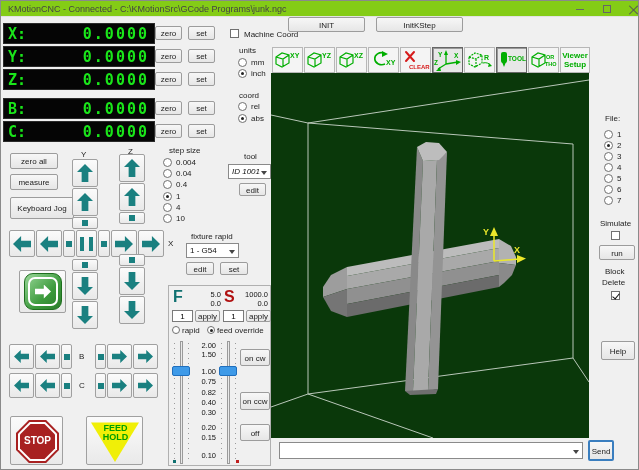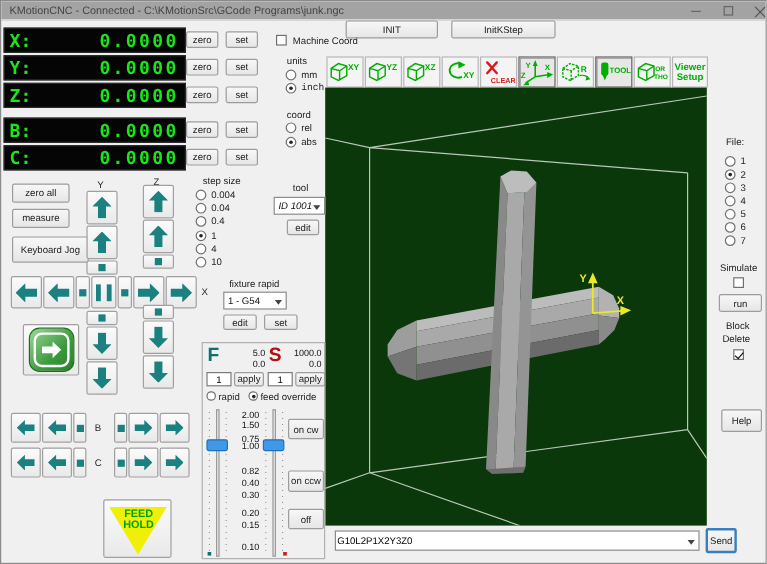--- a/index.html
+++ b/index.html
@@ -3,21 +3,21 @@
 <meta charset="utf-8">
 <style>
   * { margin:0; padding:0; box-sizing:border-box; }
   html,body { background:#d8d8d8; }
   #window {
     position:relative; width:639px; height:470px;
     background:#f0f0f0; border:1px solid #8a8a8a;
     font-family:"Liberation Sans", sans-serif; font-size:8px; color:#1a1a1a;
     overflow:hidden;
   }
-  .titlebar { position:absolute; left:0; top:0; width:100%; height:16px; background:#a3a3a3; border-bottom:1px solid #e2e2e2; }
+  .titlebar { position:absolute; left:0; top:0; width:100%; height:16px; background:#84cc16; border-bottom:1px solid #e2e2e2; }
   .title-text { position:absolute; left:7px; top:3px; font-size:9px; color:#444; white-space:nowrap; }
   .win-ctl { position:absolute; top:0; width:22px; height:15px; text-align:center; color:#555; font-size:9px; line-height:15px; }
   .min-bar { position:absolute; left:7px; top:8px; width:8px; height:1px; background:#666; }
   .max-box { position:absolute; left:7px; top:4px; width:8px; height:8px; border:1px solid #666; }
   .x-glyph { position:absolute; left:6px; top:3px; width:9px; height:9px; }
   .x-glyph::before,.x-glyph::after{content:""; position:absolute; left:4px; top:0; width:1px; height:12px; background:#555;}
   .x-glyph::before{transform:rotate(45deg);} .x-glyph::after{transform:rotate(-45deg);}
 
   .dro { position:absolute; left:2px; width:152px; height:21px; background:#050505; border:1px solid #2a2a2a;
          font-family:"DejaVu Sans Mono", monospace; font-weight:bold; color:#1ae61a; }
@@ -153,21 +153,21 @@
       <span>set</span>
     </div>
 
   <div class="cb" style="left:229px;top:28px;"></div>
   <div class="lbl" style="left:243px;top:29px;">Machine Coord</div>
 
   <div class="lbl" style="left:238px;top:45px;">units</div>
   <div class="radio" style="left:237px;top:57px;"></div>
   <div class="lbl" style="left:250px;top:57px;">mm</div>
   <div class="radio sel" style="left:237px;top:68px;"></div>
-  <div class="lbl" style="left:250px;top:68px;font-family:Liberation Mono, monospace;">inch</div>
+  <div class="lbl" style="left:250px;top:68px;">inch</div>
 
   <div class="lbl" style="left:238px;top:90px;">coord</div>
   <div class="radio" style="left:237px;top:101px;"></div>
   <div class="lbl" style="left:250px;top:101px;">rel</div>
   <div class="radio sel" style="left:237px;top:113px;"></div>
   <div class="lbl" style="left:250px;top:113px;">abs</div>
 
   <div class="btn" style="left:287px;top:16px;width:77px;height:15px;">
       <span>INIT</span>
     </div>
@@ -397,20 +397,27 @@
   <div class="abtn" style="left:94px;top:372px;width:11px;height:25px;">
       <div class="sqdot"></div>
     </div>
   <div class="abtn" style="left:106px;top:372px;width:25px;height:25px;">
       <div class="arr small right"></div>
     </div>
   <div class="abtn" style="left:132px;top:372px;width:25px;height:25px;">
       <div class="arr small right"></div>
     </div>
 
+  <div class="abtn" style="left:9px;top:415px;width:53px;height:49px;">
+    <div class="oct" style="left:5px;top:3px;width:43px;height:43px;background:#a82121;">
+      <div class="oct" style="left:2px;top:2px;width:39px;height:39px;background:#fff;"></div>
+      <div class="oct" style="left:4px;top:4px;width:35px;height:35px;background:#a82121;"></div>
+      <div style="position:absolute;left:0;top:15px;width:43px;text-align:center;color:#fff;font-size:10px;font-weight:bold;font-family:'Liberation Sans',sans-serif;">STOP</div>
+    </div>
+  </div>
   <div class="abtn" style="left:85px;top:415px;width:57px;height:49px;">
     <div class="tri" style="left:3px;top:2px;width:50px;height:44px;background:#f0ef07;"></div>
     <div style="position:absolute;left:0;top:7px;width:57px;text-align:center;color:#00a000;font-size:9px;font-weight:bold;line-height:9px;">
       <div>FEED</div>
         <div>HOLD</div>
     </div>
   </div>
 
   <div class="lbl" style="left:168px;top:145px;">step size</div>
   <div class="radio" style="left:162px;top:157px;"></div>
@@ -475,21 +482,21 @@
     <div class="thumb" style="left:3px;top:80px;"></div>
 
     <div class="ticks" style="left:52px;top:57px;height:119px;"></div>
     <div class="track" style="left:58px;top:55px;height:123px;"></div>
     <div class="ticks" style="left:66px;top:57px;height:119px;"></div>
     <div class="thumb" style="left:50px;top:80px;"></div>
 
     <div class="scale-lbl" style="left:25px;top:55px;">2.00</div>
     <div class="scale-lbl" style="left:25px;top:64px;">1.50</div>
     <div class="scale-lbl" style="left:25px;top:81px;">1.00</div>
-    <div class="scale-lbl" style="left:25px;top:75px;">0.75</div>
+    <div class="scale-lbl" style="left:25px;top:91px;">0.75</div>
     <div class="scale-lbl" style="left:25px;top:102px;">0.82</div>
     <div class="scale-lbl" style="left:25px;top:112px;">0.40</div>
     <div class="scale-lbl" style="left:25px;top:122px;">0.30</div>
     <div class="scale-lbl" style="left:25px;top:137px;">0.20</div>
     <div class="scale-lbl" style="left:25px;top:147px;">0.15</div>
     <div class="scale-lbl" style="left:25px;top:165px;">0.10</div>
 
     <div style="position:absolute;left:4px;top:174px;width:3px;height:3px;background:#0f7070;"></div>
     <div style="position:absolute;left:67px;top:174px;width:3px;height:3px;background:#c02020;"></div>
 
@@ -528,20 +535,19 @@
 
   <div class="lbl" style="left:604px;top:266px;">Block</div>
   <div class="lbl" style="left:601px;top:277px;">Delete</div>
   <div class="cb checked" style="left:610px;top:290px;"></div>
 
   <div class="btn" style="left:600px;top:340px;width:34px;height:19px;">
       <span>Help</span>
     </div>
 
   <div class="combo" style="left:278px;top:441px;width:304px;height:17px;">
-    <input class="inp" style="left: 1px; top: 1px; width: 288px; height: 13px; border: none; text-align: left;" value="G10L2P1X2Y3Z0">
     <span class="carr"></span>
   </div>
   <div class="btn" style="left:587px;top:439px;width:26px;height:21px;border:2px solid #3a7ebf;">
       <span>Send</span>
     </div>
 
 </div>
 
 </body></html>

